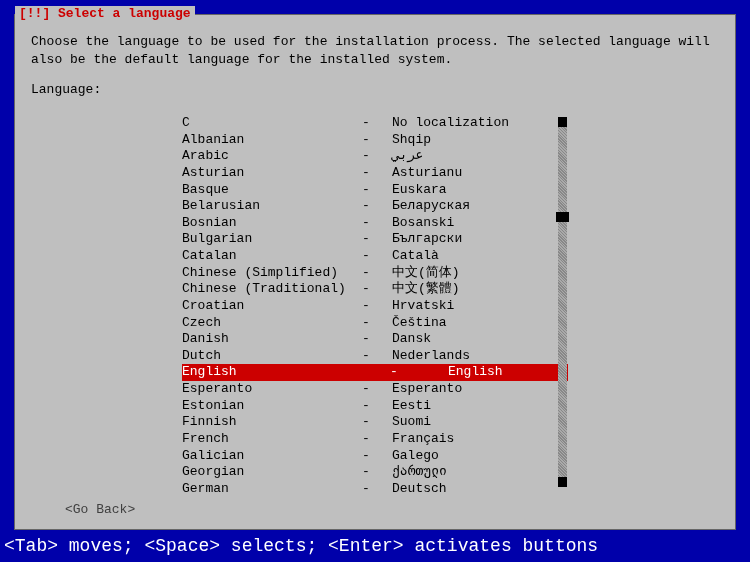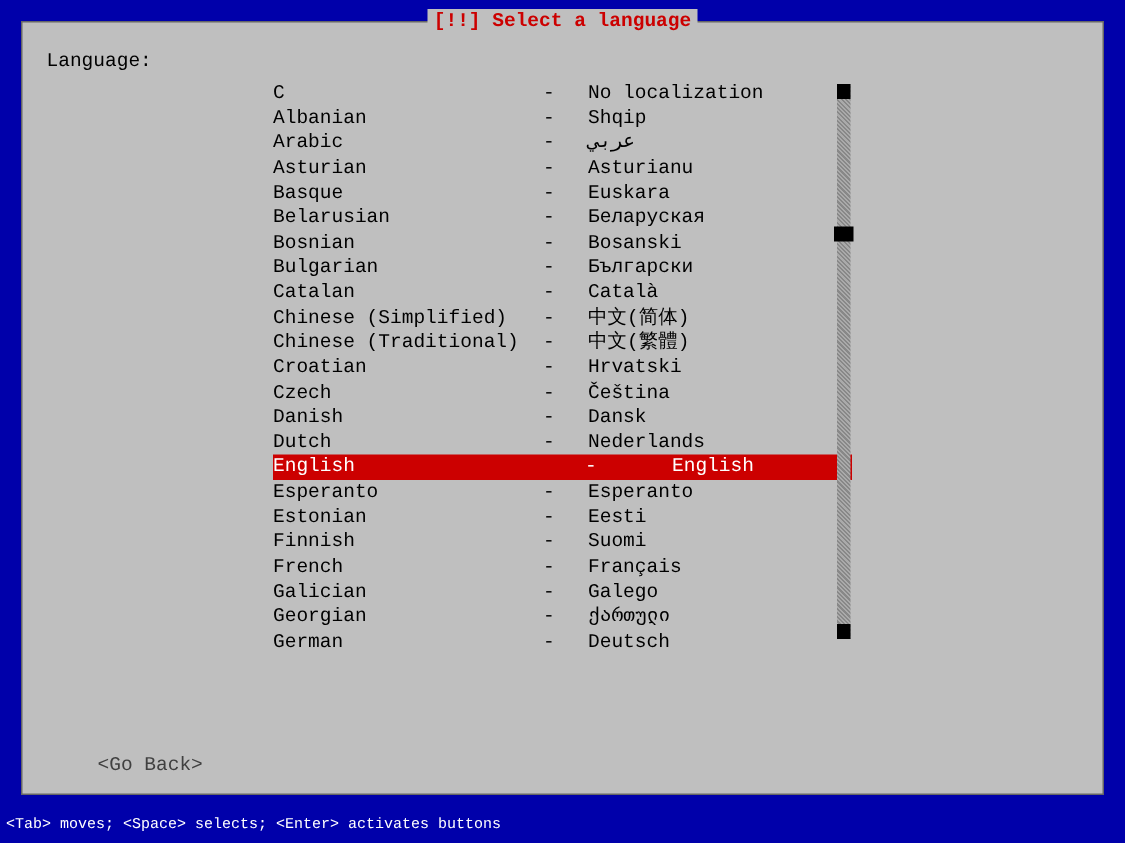--- a/index.html
+++ b/index.html
@@ -19,38 +19,38 @@
       width: 722px;
       height: 516px;
       background: #bfbfbf;
       border: 1px solid #666;
     }
     .title-bar {
       position: absolute;
       top: -9px;
       left: 0;
       width: 100%;
-      text-align: center;
+      text-align: left;
     }
     .title-text {
       background: #bfbfbf;
       color: #cc0000;
       padding: 0 4px;
       font-weight: bold;
     }
     .content {
       padding: 18px 16px 0 16px;
       color: #000;
     }
     .instruction {
       line-height: 1.35;
       margin-bottom: 14px;
     }
     .label {
-      margin-bottom: 6px;
+      margin-bottom: 18px;
     }
     .list-wrap {
       display: flex;
       justify-content: center;
       position: relative;
     }
     .list {
       white-space: pre;
       line-height: 1.28;
     }
@@ -95,31 +95,32 @@
       position: absolute;
       left: 50px;
       bottom: 12px;
       color: #404040;
     }
     .footer {
       position: absolute;
       bottom: 6px;
       left: 4px;
       color: #fff;
-      font-size: 10px;
+      font-size: 18px;
     }
   </style>
 </head>
 <body>
 
 <div class="dialog">
   <div class="title-bar">
     <span class="title-text">[!!] Select a language</span>
   </div>
   <div class="content">
+    <div class="instruction">Choose the language to be used for the installation process. The selected language will also be the default language for the installed system.</div>
     <div class="label">Language:</div>
     <div class="list-wrap">
       <div class="list" id="lang-list"><div class="row"><span class="col-name">C</span><span class="col-sep">-</span><span class="col-native">No localization</span></div><div class="row"><span class="col-name">Albanian</span><span class="col-sep">-</span><span class="col-native">Shqip</span></div><div class="row"><span class="col-name">Arabic</span><span class="col-sep">-</span><span class="col-native">عربي</span></div><div class="row"><span class="col-name">Asturian</span><span class="col-sep">-</span><span class="col-native">Asturianu</span></div><div class="row"><span class="col-name">Basque</span><span class="col-sep">-</span><span class="col-native">Euskara</span></div><div class="row"><span class="col-name">Belarusian</span><span class="col-sep">-</span><span class="col-native">Беларуская</span></div><div class="row"><span class="col-name">Bosnian</span><span class="col-sep">-</span><span class="col-native">Bosanski</span></div><div class="row"><span class="col-name">Bulgarian</span><span class="col-sep">-</span><span class="col-native">Български</span></div><div class="row"><span class="col-name">Catalan</span><span class="col-sep">-</span><span class="col-native">Català</span></div><div class="row"><span class="col-name">Chinese (Simplified)</span><span class="col-sep">-</span><span class="col-native">中文(简体)</span></div><div class="row"><span class="col-name">Chinese (Traditional)</span><span class="col-sep">-</span><span class="col-native">中文(繁體)</span></div><div class="row"><span class="col-name">Croatian</span><span class="col-sep">-</span><span class="col-native">Hrvatski</span></div><div class="row"><span class="col-name">Czech</span><span class="col-sep">-</span><span class="col-native">Čeština</span></div><div class="row"><span class="col-name">Danish</span><span class="col-sep">-</span><span class="col-native">Dansk</span></div><div class="row"><span class="col-name">Dutch</span><span class="col-sep">-</span><span class="col-native">Nederlands</span></div><div class="row selected"><span class="col-name">English</span><span class="col-sep">-</span><span class="col-native">English</span></div><div class="row"><span class="col-name">Esperanto</span><span class="col-sep">-</span><span class="col-native">Esperanto</span></div><div class="row"><span class="col-name">Estonian</span><span class="col-sep">-</span><span class="col-native">Eesti</span></div><div class="row"><span class="col-name">Finnish</span><span class="col-sep">-</span><span class="col-native">Suomi</span></div><div class="row"><span class="col-name">French</span><span class="col-sep">-</span><span class="col-native">Français</span></div><div class="row"><span class="col-name">Galician</span><span class="col-sep">-</span><span class="col-native">Galego</span></div><div class="row"><span class="col-name">Georgian</span><span class="col-sep">-</span><span class="col-native">ქართული</span></div><div class="row"><span class="col-name">German</span><span class="col-sep">-</span><span class="col-native">Deutsch</span></div></div>
       <div class="scrollbar">
         <div class="scroll-arrow-top"></div>
         <div class="scroll-thumb"></div>
         <div class="scroll-arrow-bot"></div>
       </div>
     </div>
   </div>

